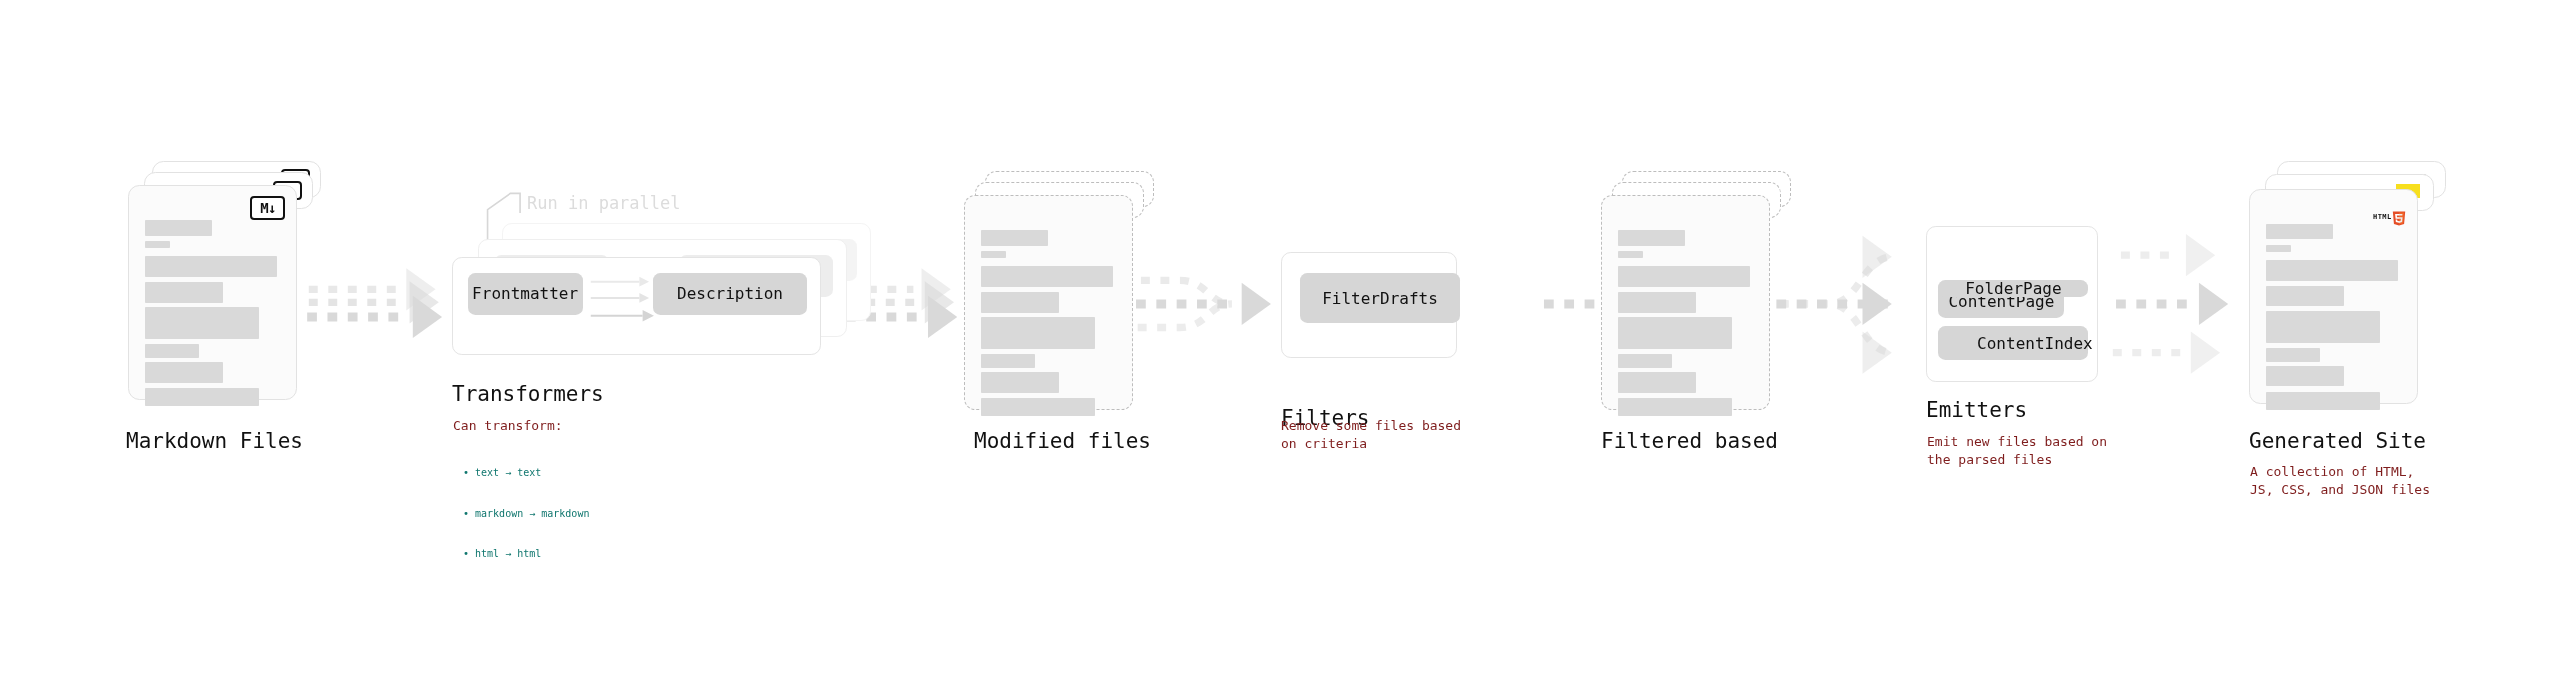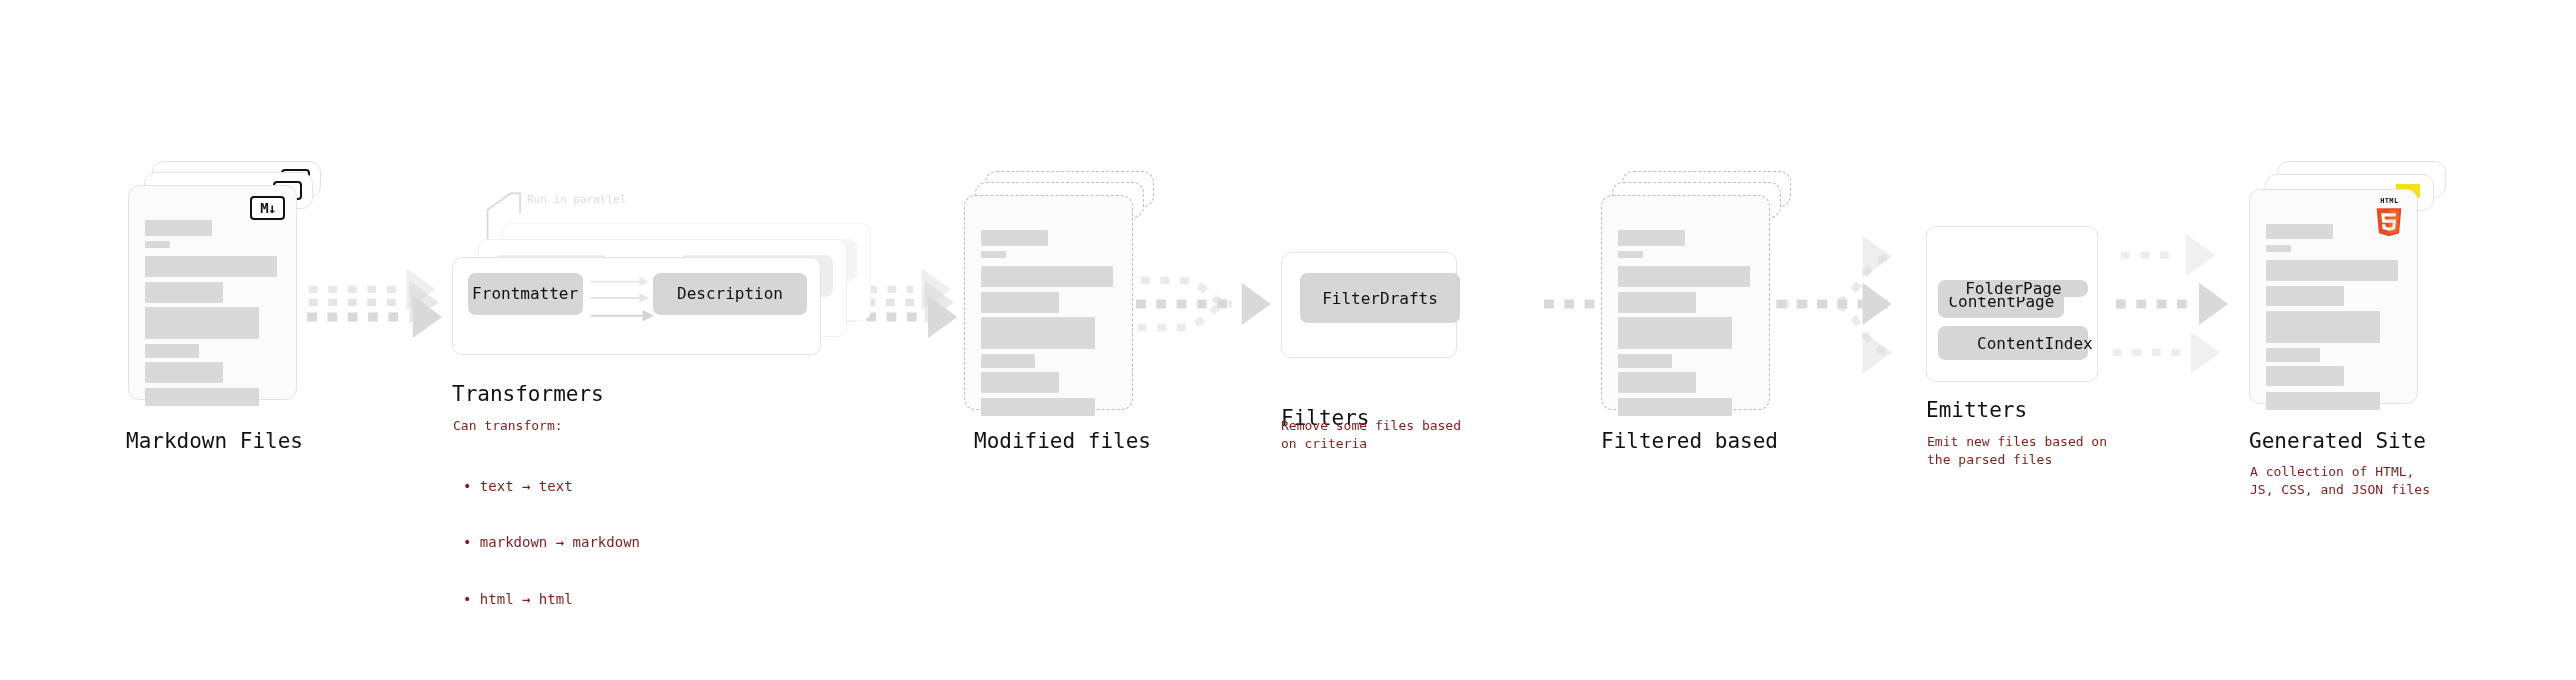--- a/index.html
+++ b/index.html
@@ -71,39 +71,39 @@
     font-size: 5.7px; font-weight: bold; color:#111; line-height:1; letter-spacing:-0.4px;
   }
   .css-badge .cssbar { width: 21px; height: 3.3px; background: #264de4; margin-top:0.8px; }
   .js-badge {
     position: absolute; right: 13px; top: 9px;
     width: 24.4px; height: 14px; background: #f7df1e;
   }
   .html5 {
     position: absolute; right: 11.4px; top: 8.1px;
     width: 32.5px; height: 39px;
-    display:flex; flex-direction:column; align-items:center;
+    display:flex; flex-direction:row; align-items:center;
   }
   .html5 .word { font-size: 7px; font-weight: bold; color:#111; letter-spacing:0.4px; line-height:1; }
   .html5 svg { margin-top: 1.6px; }
 
   
   .title {
     font-size: 21px;
     color: #111;
     white-space: nowrap;
     letter-spacing: 0px;
   }
   .sub {
     font-size: 13px;
     line-height: 1.35;
     color: #7f1d1d;
     white-space: pre;
   }
-  .bullets { font-size: 14px; line-height: 1.35; color:#7f1d1d; white-space: pre; }
+  .bullets { font-size: 10px; line-height: 1.35; color:#0f766e; white-space: pre; }
 
   
   .group {
     box-sizing: border-box;
     border-radius: 9.8px;
     border: 1.3px solid #e4e4e4;
     background: #ffffff;
   }
   .group.g2 { border-color: #efefef; }
   .group.g3 { border-color: #f4f4f4; }
@@ -237,21 +237,21 @@
         <line x1="2" y1="32" x2="62" y2="32"></line>
           <path d="M62,26 L74,32 L62,38 Z" fill="#e4e4e4" stroke="none"></path>
       </g>
       <g stroke="#d4d4d4" stroke-width="2.5" fill="none">
         <line x1="2" y1="54" x2="66" y2="54"></line>
           <path d="M66,47 L80,54 L66,61 Z" fill="#d4d4d4" stroke="none"></path>
       </g>
     </svg>
   </div>
 
-  <div class="abs" style="left:527px; top:193px; font-size:11px; color:#dcdcdc; white-space:nowrap;">Run in parallel</div>
+  <div class="abs" style="left:527px; top:193px; font-size:17px; color:#dcdcdc; white-space:nowrap;">Run in parallel</div>
 
   <div class="abs title" style="left:452px; top:382px;">Transformers</div>
   <div class="abs sub" style="left:453px; top:417px;">Can transform:</div>
   <div class="abs bullets" style="left:463px; top:439px;">
     <div>• text → text</div>
     <div>• markdown → markdown</div>
     <div>• html → html</div>
   </div>
 
   <div class="abs" style="left:964px; top:171px;">

